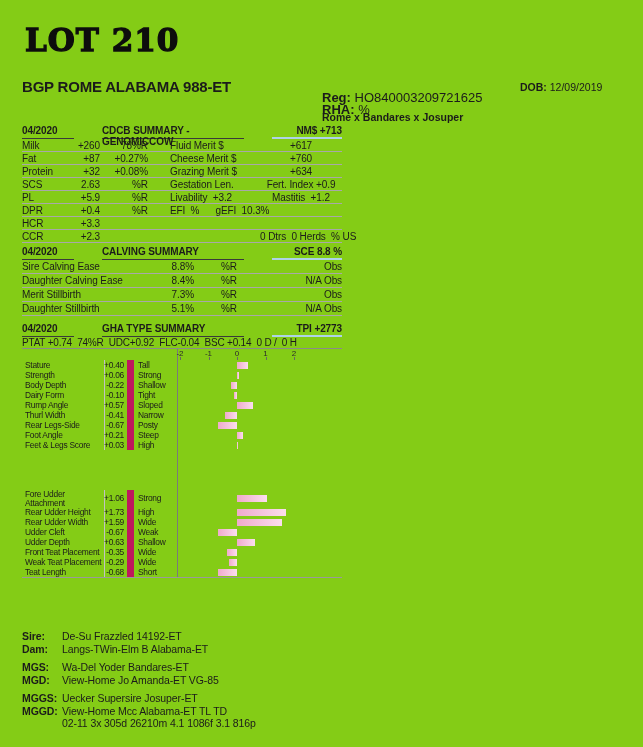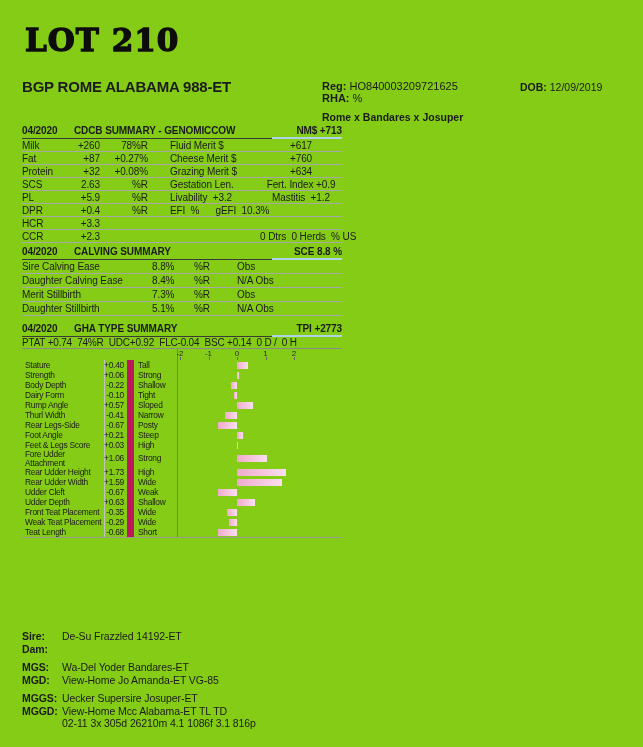--- a/index.html
+++ b/index.html
@@ -2,48 +2,48 @@
 <html><head>
 <meta charset="utf-8">
 <style>
   html,body{margin:0;padding:0;background:#fff;}
   .page{position:relative;width:643px;height:747px;background:#84cc16;overflow:hidden;
         font-family:"Liberation Sans",sans-serif;color:#1b1b1b;}
   .lot-title{position:absolute;left:25px;top:22px;font-family:"DejaVu Serif",serif;
         font-weight:bold;font-size:31px;letter-spacing:1px;color:#0d0d0d;
         -webkit-text-stroke:1.3px #0d0d0d;}
   .animal-name{position:absolute;left:22px;top:78px;font-size:15px;font-weight:bold;letter-spacing:-0.2px;}
-  .reg-block{position:absolute;left:322px;top:81px;font-size:11px;line-height:11.5px;}
+  .reg-block{position:absolute;left:322px;top:92px;font-size:13px;line-height:11.5px;}
   .reg-block b{font-weight:bold;}
   .dob-block{position:absolute;left:520px;top:81px;font-size:10.5px;}
   .cross-line{position:absolute;left:322px;top:111px;font-size:10.5px;font-weight:bold;}
 
   .tbl{position:absolute;left:22px;width:320px;font-size:10px;letter-spacing:-0.1px;}
   #cdcb{top:124px} #calving{top:245px} #gha{top:322px}
-  .t-head{display:grid;grid-template-columns:52px 1fr auto;height:15px;align-items:end;font-weight:bold;}
+  .t-head{display:grid;grid-template-columns:52px 1fr auto;height:15px;align-items:end;font-weight:bold;gap:28px;}
   .t-head>span{border-bottom:1px solid #3a3a3a;padding-bottom:2px;display:block;height:11px;}
   .t-head .h-metric{border-bottom:2px solid #aed3e8;padding-bottom:1px;text-align:right;min-width:70px;}
   .row{display:grid;align-items:center;border-bottom:1px solid #a8a8a8;}
   .cdcb-row{grid-template-columns:53px 25px 48px 22px 90px 1fr;height:12px;}
   .cdcb-row .cell-c2,.cdcb-row .cell-c3{text-align:right;}
   .cdcb-row .cell-c4,.cdcb-row .cell-c5{white-space:pre;}
   .cdcb-row .cell-c5{text-align:center;}
   .calv-row{grid-template-columns:130px 42px 43px 1fr;height:13px;}
-  .calv-row .cell-c2,.calv-row .cell-c3,.calv-row .cell-c4{text-align:left;white-space:pre;}
+  .calv-row .cell-c2,.calv-row .cell-c3,.calv-row .cell-c4{text-align:right;white-space:pre;}
 
   .ptat-line{height:11px;display:flex;align-items:center;border-bottom:1px solid #8b8b8b;
         white-space:pre;font-size:10px;letter-spacing:-0.2px;}
   .chart{position:relative;border-bottom:1px solid #9a9a9a;}
   .chart .vline{position:absolute;left:155px;top:0;bottom:0;width:1px;background:#7a7a7a;}
   .scale-row{position:relative;height:11px;}
   .scale-label{position:absolute;top:0;font-size:8px;color:#2a2a2a;transform:translateX(-50%);}
   .scale-tick{position:absolute;bottom:0;width:1px;height:3px;background:#666;}
   .trait-row{display:grid;grid-template-columns:82px 30px 43px 1fr;align-items:center;
         height:10px;font-size:8.4px;letter-spacing:-0.25px;line-height:8.5px;}
-  .trait-row.tall{height:17px;}
+  .trait-row.tall{height:17px;margin-top:40px;}
   .tname{padding-left:3px;white-space:nowrap;overflow:visible;}
   .tall .tname{white-space:normal;}
   .tval{height:100%;display:flex;align-items:center;justify-content:flex-end;padding-right:3px;
         border-left:1px solid #c2c2c2;border-right:7px solid #be185d;box-sizing:border-box;}
   .tdesc{padding-left:4px;white-space:nowrap;}
   .tbar-cell{position:relative;height:100%;}
   .bar{position:absolute;top:50%;margin-top:-3.5px;height:7px;}
 
   .pedigree{position:absolute;left:22px;top:630px;font-size:10.5px;line-height:12.5px;letter-spacing:-0.1px;}
   .ped-row{display:grid;grid-template-columns:40px auto;}
@@ -338,20 +338,21 @@
     </div>
   </div>
 
   <div class="pedigree">
       <div class="ped-row">
         <span class="ped-label">Sire:</span>
         <span class="ped-value">De-Su Frazzled 14192-ET</span>
       </div>
       <div class="ped-row">
         <span class="ped-label">Dam:</span>
+        <span class="ped-value">Langs-TWin-Elm B Alabama-ET</span>
       </div>
       <div class="ped-row gap">
         <span class="ped-label">MGS:</span>
         <span class="ped-value">Wa-Del Yoder Bandares-ET</span>
       </div>
       <div class="ped-row">
         <span class="ped-label">MGD:</span>
         <span class="ped-value">View-Home Jo Amanda-ET VG-85</span>
       </div>
       <div class="ped-row gap">

